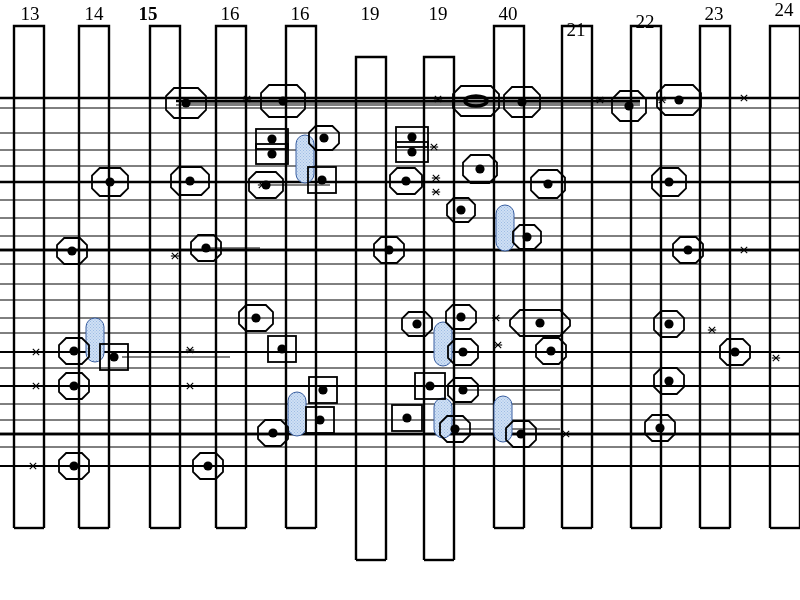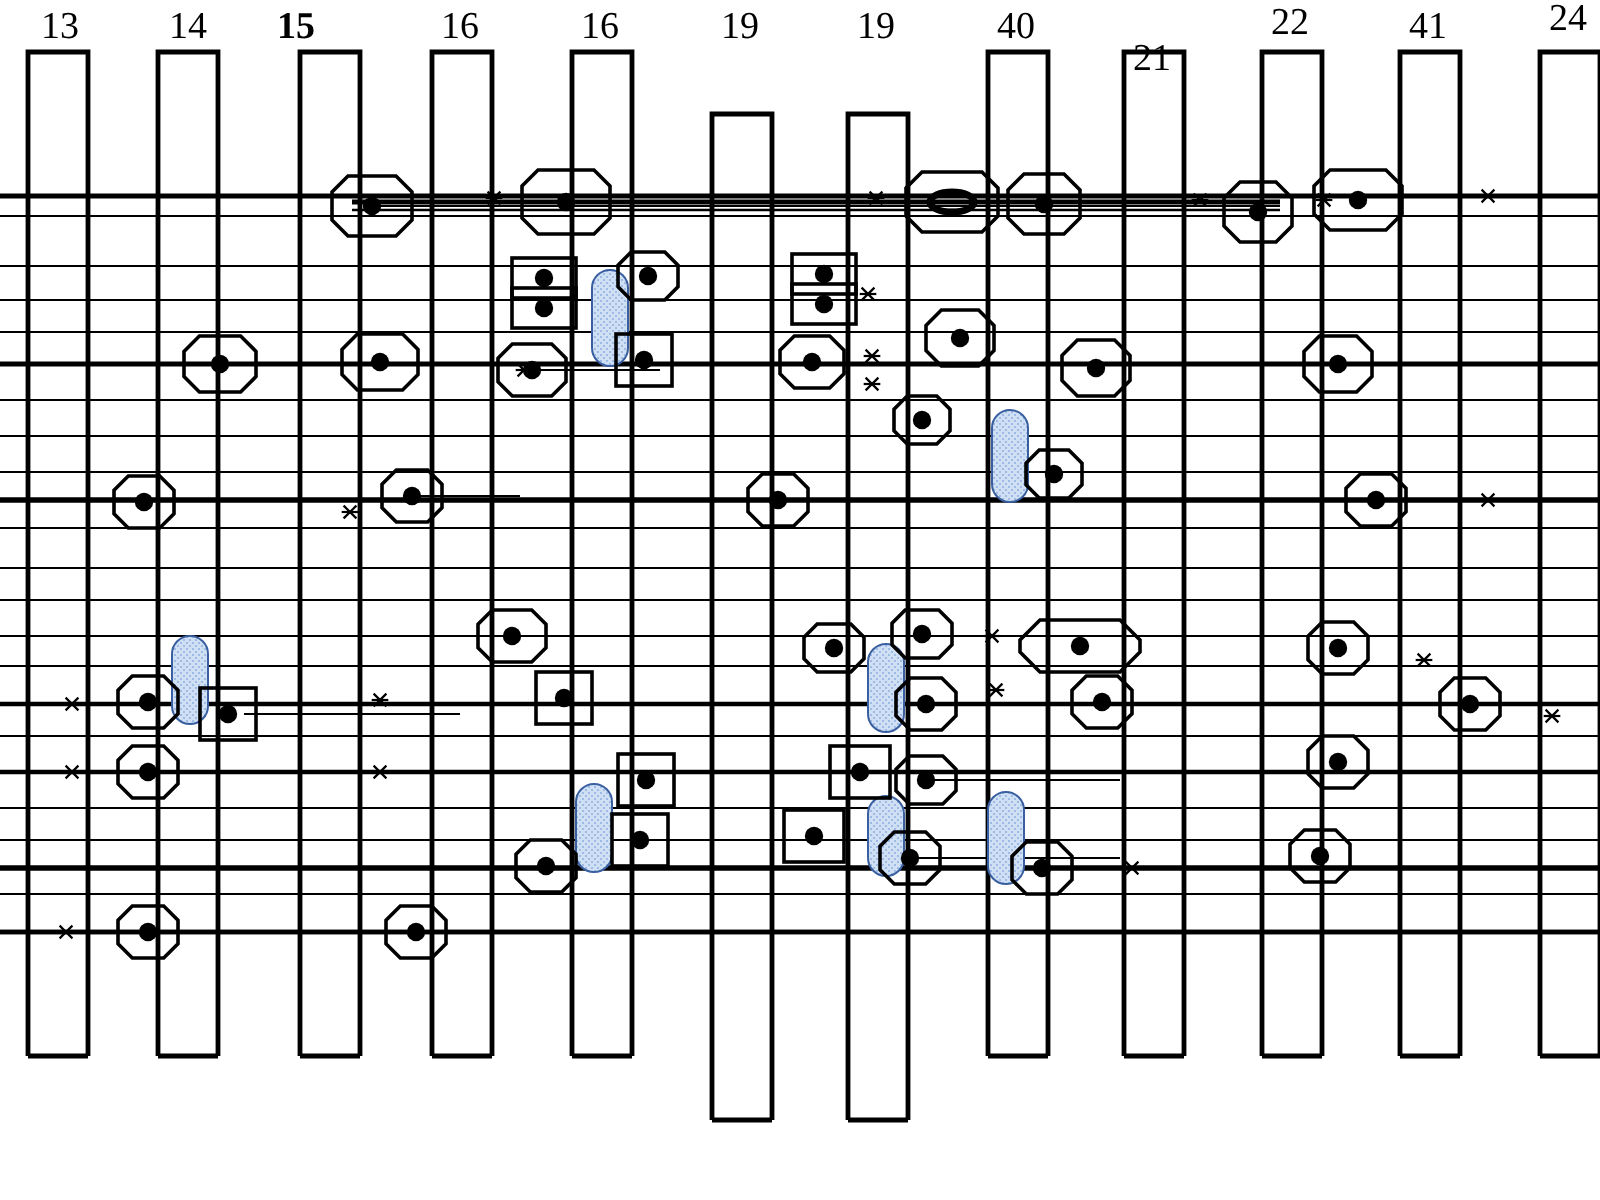--- a/index.html
+++ b/index.html
@@ -407,17 +407,17 @@
   <div id="labels">
       <div class="collabel" style="left: 30px; top: 4px;">13</div>
       <div class="collabel" style="left: 94px; top: 4px;">14</div>
       <div class="collabel" style="left: 148px; top: 4px; font-weight: bold;">15</div>
       <div class="collabel" style="left: 230px; top: 4px;">16</div>
       <div class="collabel" style="left: 300px; top: 4px;">16</div>
       <div class="collabel" style="left: 370px; top: 4px;">19</div>
       <div class="collabel" style="left: 438px; top: 4px;">19</div>
       <div class="collabel" style="left: 508px; top: 4px;">40</div>
       <div class="collabel" style="left: 576px; top: 20px;">21</div>
-      <div class="collabel" style="left: 645px; top: 2px;">22</div>
-      <div class="collabel" style="left: 714px; top: 4px;">41</div>
+      <div class="collabel" style="left: 645px; top: 12px;">22</div>
+      <div class="collabel" style="left: 714px; top: 4px;">23</div>
       <div class="collabel" style="left: 784px; top: 0;">24</div>
     </div>
 </div>
 
 </body></html>

